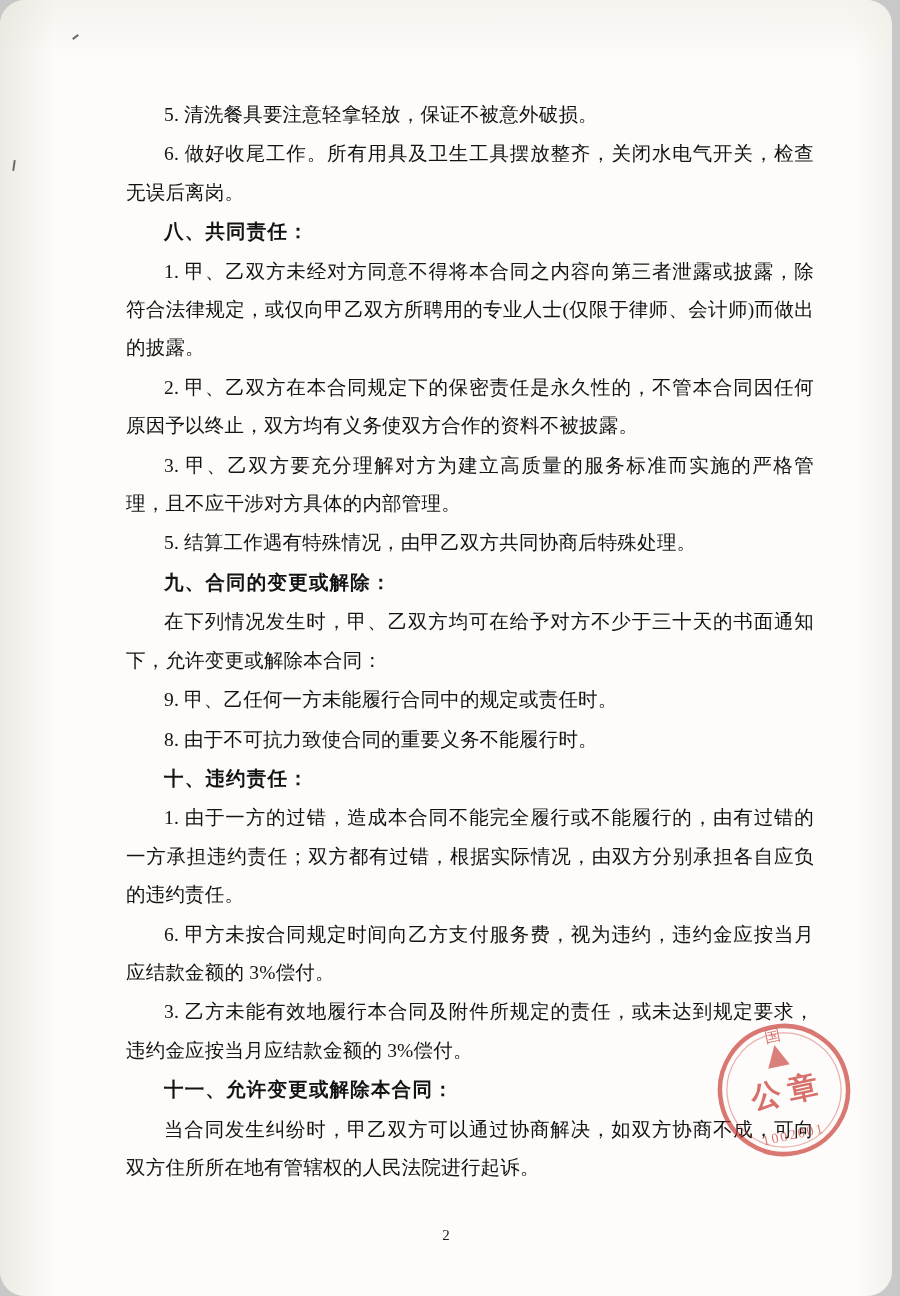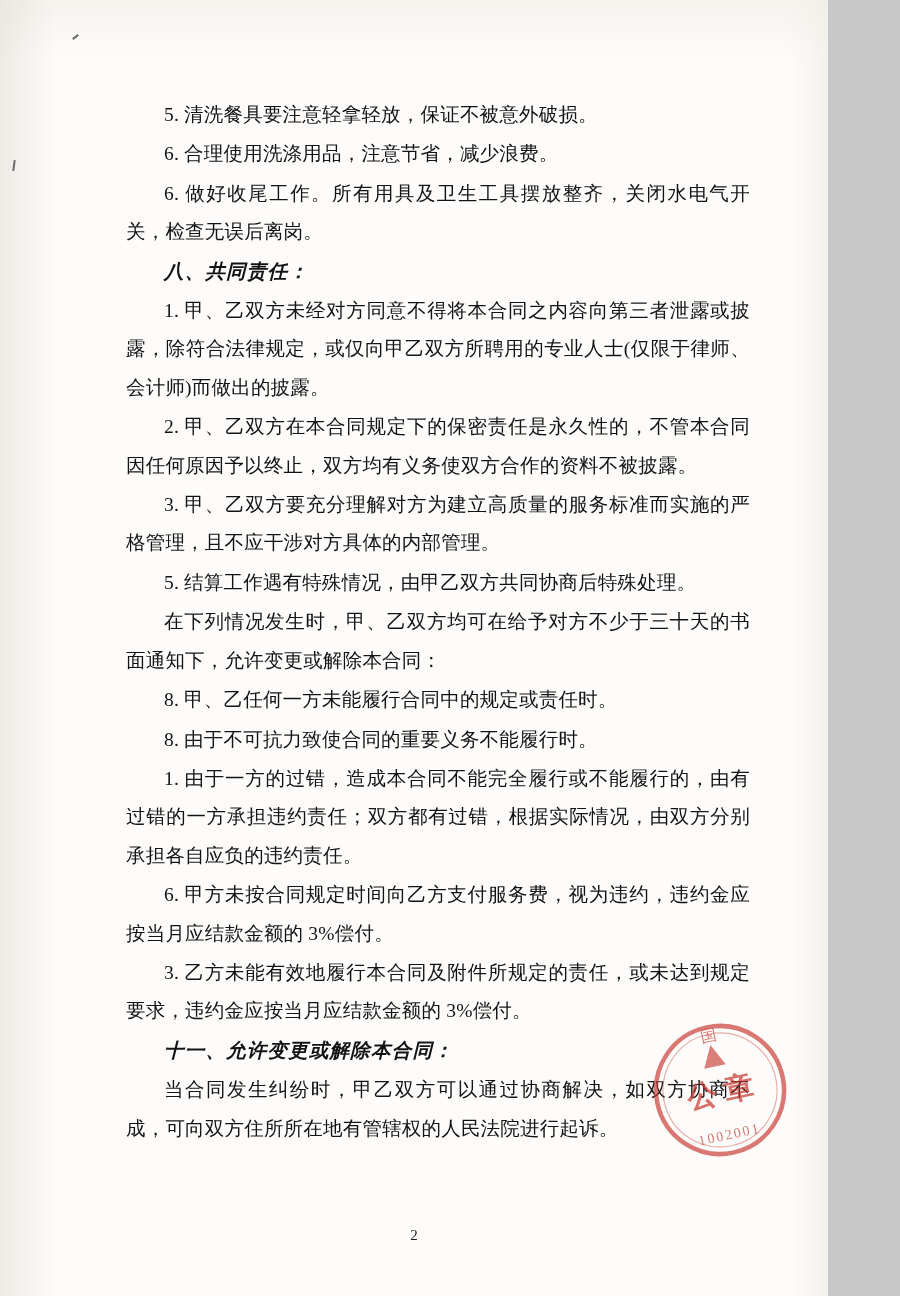--- a/index.html
+++ b/index.html
@@ -8,25 +8,26 @@
     background: #c8c8c8;
   }
   body {
     width: 900px;
     height: 1296px;
     overflow: hidden;
     font-family: "Liberation Serif", "DejaVu Serif", serif;
   }
   .page {
     position: relative;
-    width: 828px;
+    width: 892px;
     height: 1296px;
     background: #fdfcfa;
     box-sizing: border-box;
     overflow: hidden;
+    border-radius: 25px;
   }
   
   .page::before {
     content: "";
     position: absolute;
     inset: 0;
     background:
       linear-gradient(90deg, rgba(225,220,212,0.55) 0px, rgba(253,252,250,0) 55px),
       linear-gradient(180deg, rgba(240,237,230,0.6) 0px, rgba(253,252,250,0) 60px),
       linear-gradient(270deg, rgba(232,228,220,0.45) 0px, rgba(253,252,250,0) 40px);
@@ -47,21 +48,20 @@
     text-justify: inter-ideograph;
     font-family: "Liberation Serif", "DejaVu Serif", serif;
   }
   .indent {
     text-indent: 38px;
   }
   .heading {
     font-weight: bold;
     text-indent: 38px;
     letter-spacing: 1.2px;
-    font-style: italic;
   }
   .pagenum {
     position: absolute;
     bottom: 52px;
     left: 0;
     width: 100%;
     text-align: center;
     font-size: 15px;
     color: #1a1a1a;
     font-family: "Liberation Serif", "DejaVu Serif", serif;
@@ -90,30 +90,31 @@
 </head>
 <body>
 
 <div class="page">
 
   <div class="speck s1"></div>
   <div class="speck s2"></div>
 
   <div class="content">
     <p class="para indent">5. 清洗餐具要注意轻拿轻放，保证不被意外破损。</p>
-    <p class="para indent">6. 合理使用洗涤用品，注意节省，减少浪费。</p>
     <p class="para indent">6. 做好收尾工作。所有用具及卫生工具摆放整齐，关闭水电气开关，检查无误后离岗。</p>
     <p class="para heading">八、共同责任：</p>
     <p class="para indent">1. 甲、乙双方未经对方同意不得将本合同之内容向第三者泄露或披露，除符合法律规定，或仅向甲乙双方所聘用的专业人士(仅限于律师、会计师)而做出的披露。</p>
     <p class="para indent">2. 甲、乙双方在本合同规定下的保密责任是永久性的，不管本合同因任何原因予以终止，双方均有义务使双方合作的资料不被披露。</p>
     <p class="para indent">3. 甲、乙双方要充分理解对方为建立高质量的服务标准而实施的严格管理，且不应干涉对方具体的内部管理。</p>
     <p class="para indent">5. 结算工作遇有特殊情况，由甲乙双方共同协商后特殊处理。</p>
+    <p class="para heading">九、合同的变更或解除：</p>
     <p class="para indent">在下列情况发生时，甲、乙双方均可在给予对方不少于三十天的书面通知下，允许变更或解除本合同：</p>
-    <p class="para indent">8. 甲、乙任何一方未能履行合同中的规定或责任时。</p>
+    <p class="para indent">9. 甲、乙任何一方未能履行合同中的规定或责任时。</p>
     <p class="para indent">8. 由于不可抗力致使合同的重要义务不能履行时。</p>
+    <p class="para heading">十、违约责任：</p>
     <p class="para indent">1. 由于一方的过错，造成本合同不能完全履行或不能履行的，由有过错的一方承担违约责任；双方都有过错，根据实际情况，由双方分别承担各自应负的违约责任。</p>
     <p class="para indent">6. 甲方未按合同规定时间向乙方支付服务费，视为违约，违约金应按当月应结款金额的 3%偿付。</p>
     <p class="para indent">3. 乙方未能有效地履行本合同及附件所规定的责任，或未达到规定要求，违约金应按当月应结款金额的 3%偿付。</p>
     <p class="para heading">十一、允许变更或解除本合同：</p>
     <p class="para indent">当合同发生纠纷时，甲乙双方可以通过协商解决，如双方协商不成，可向双方住所所在地有管辖权的人民法院进行起诉。</p>
 
   </div>
 
   <div class="stamp">
     <svg width="160" height="160" viewBox="0 0 160 160" xmlns="http://www.w3.org/2000/svg">

